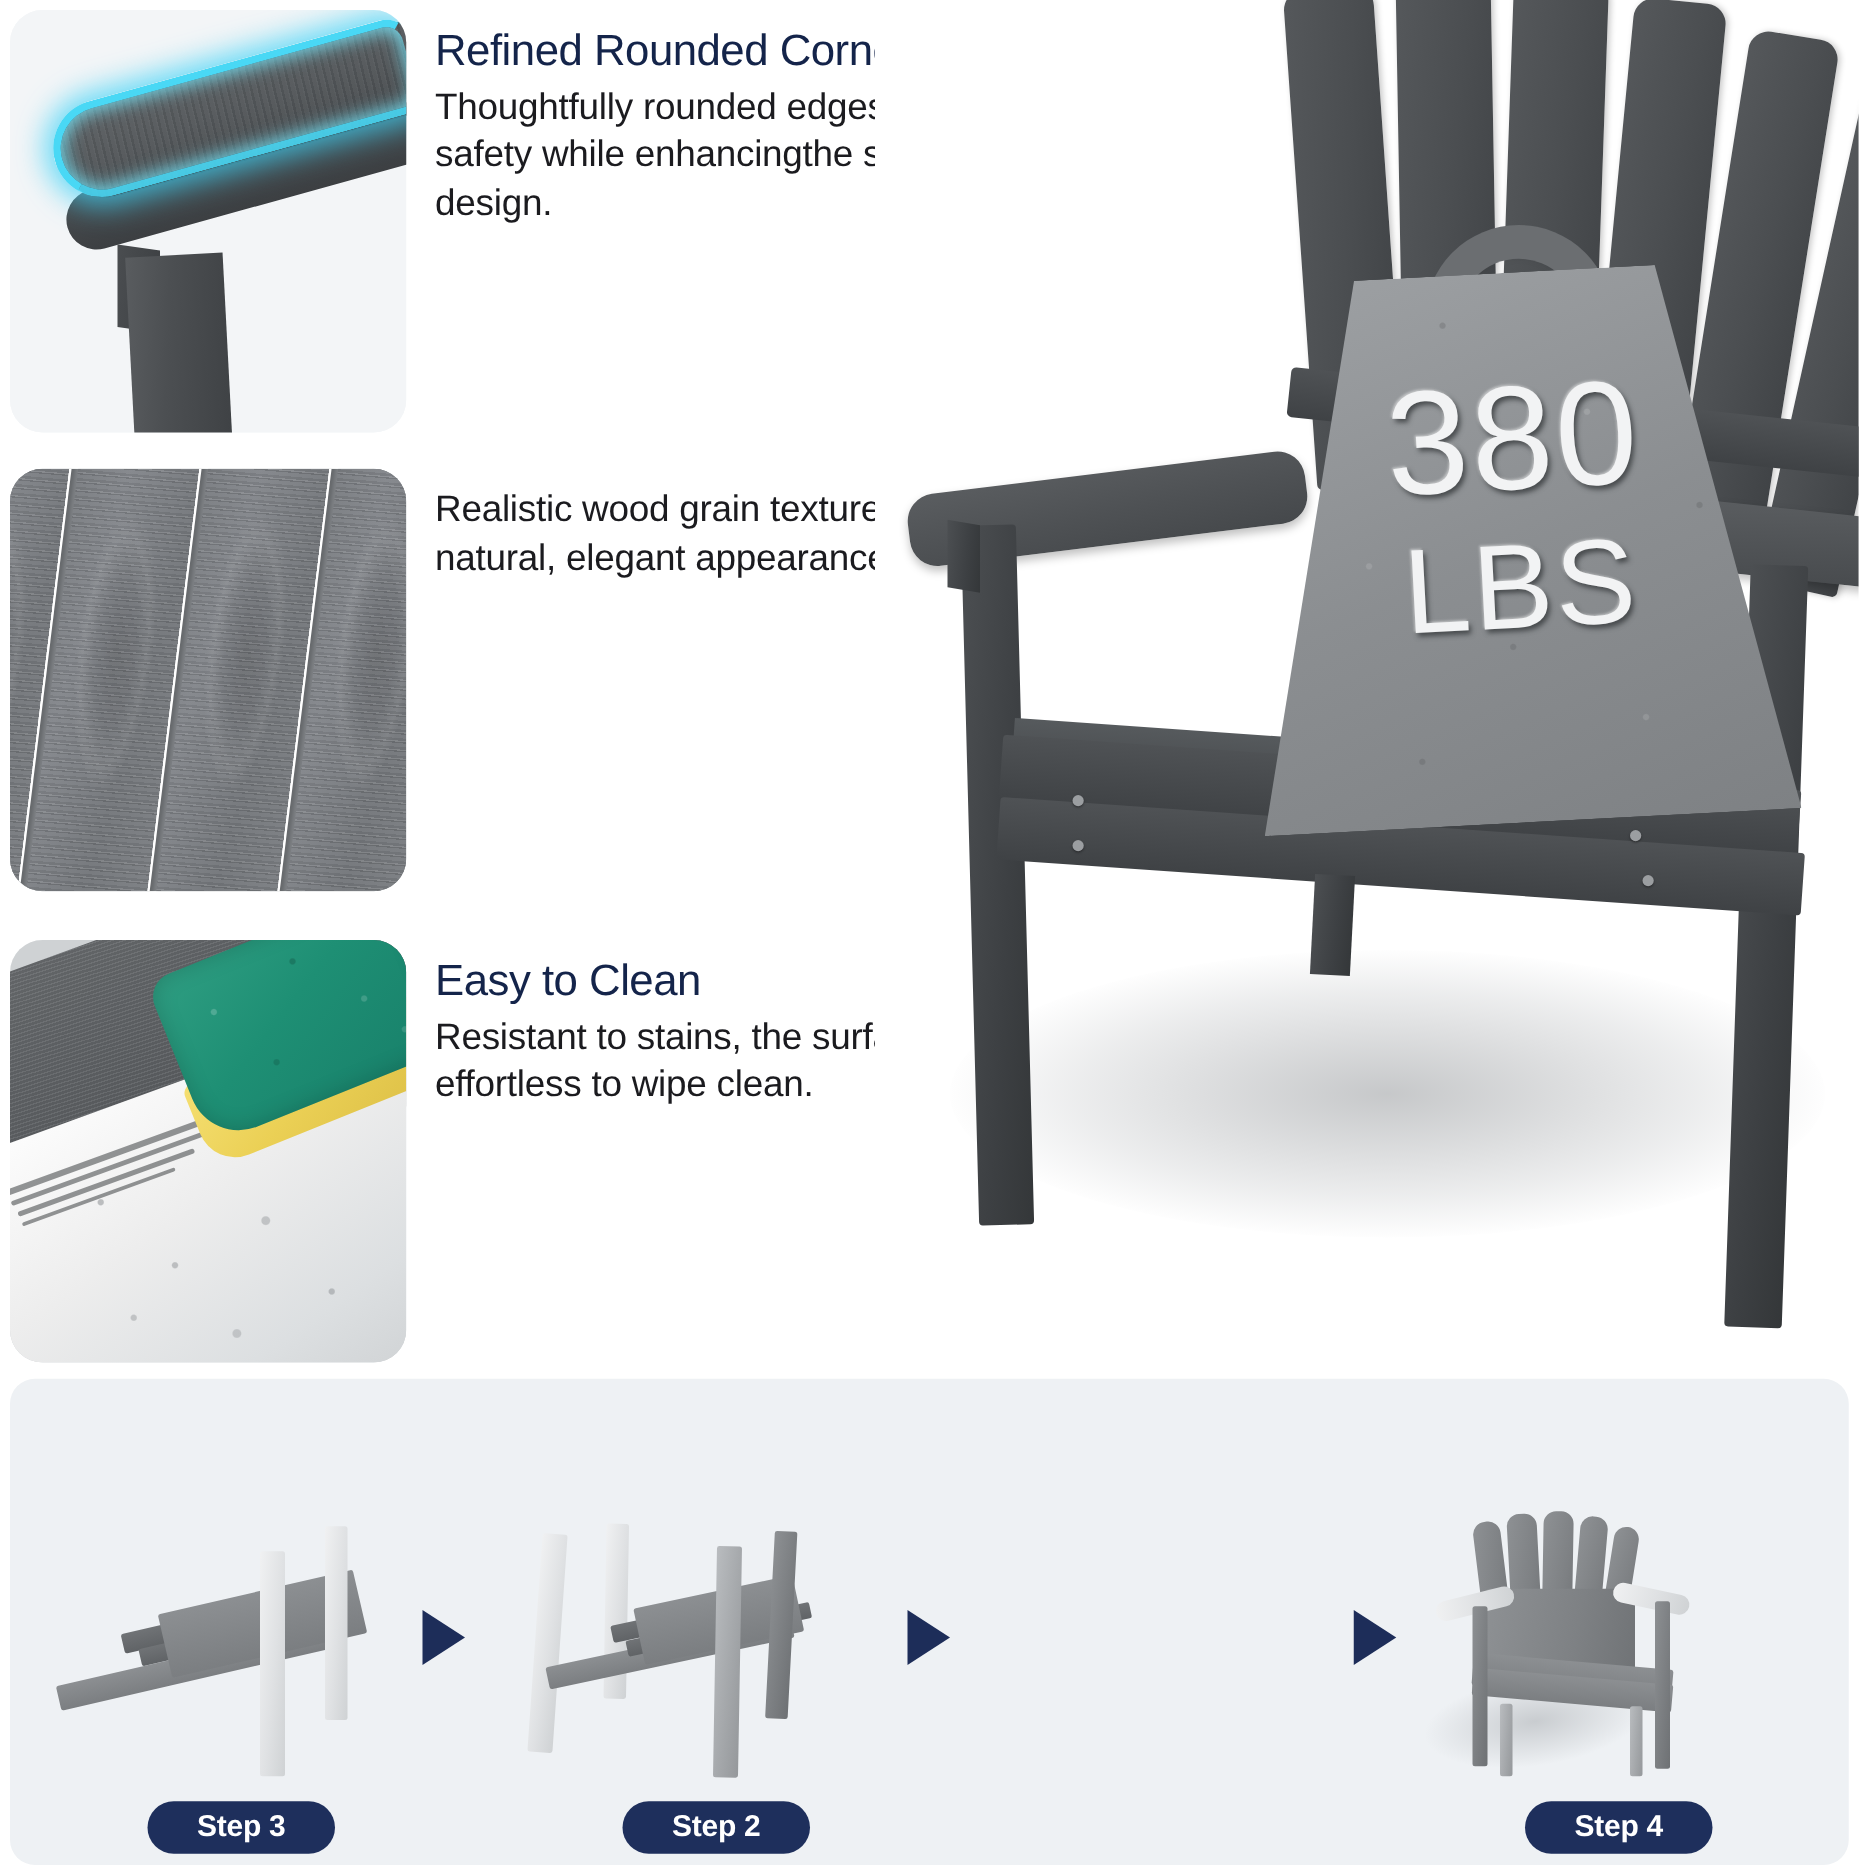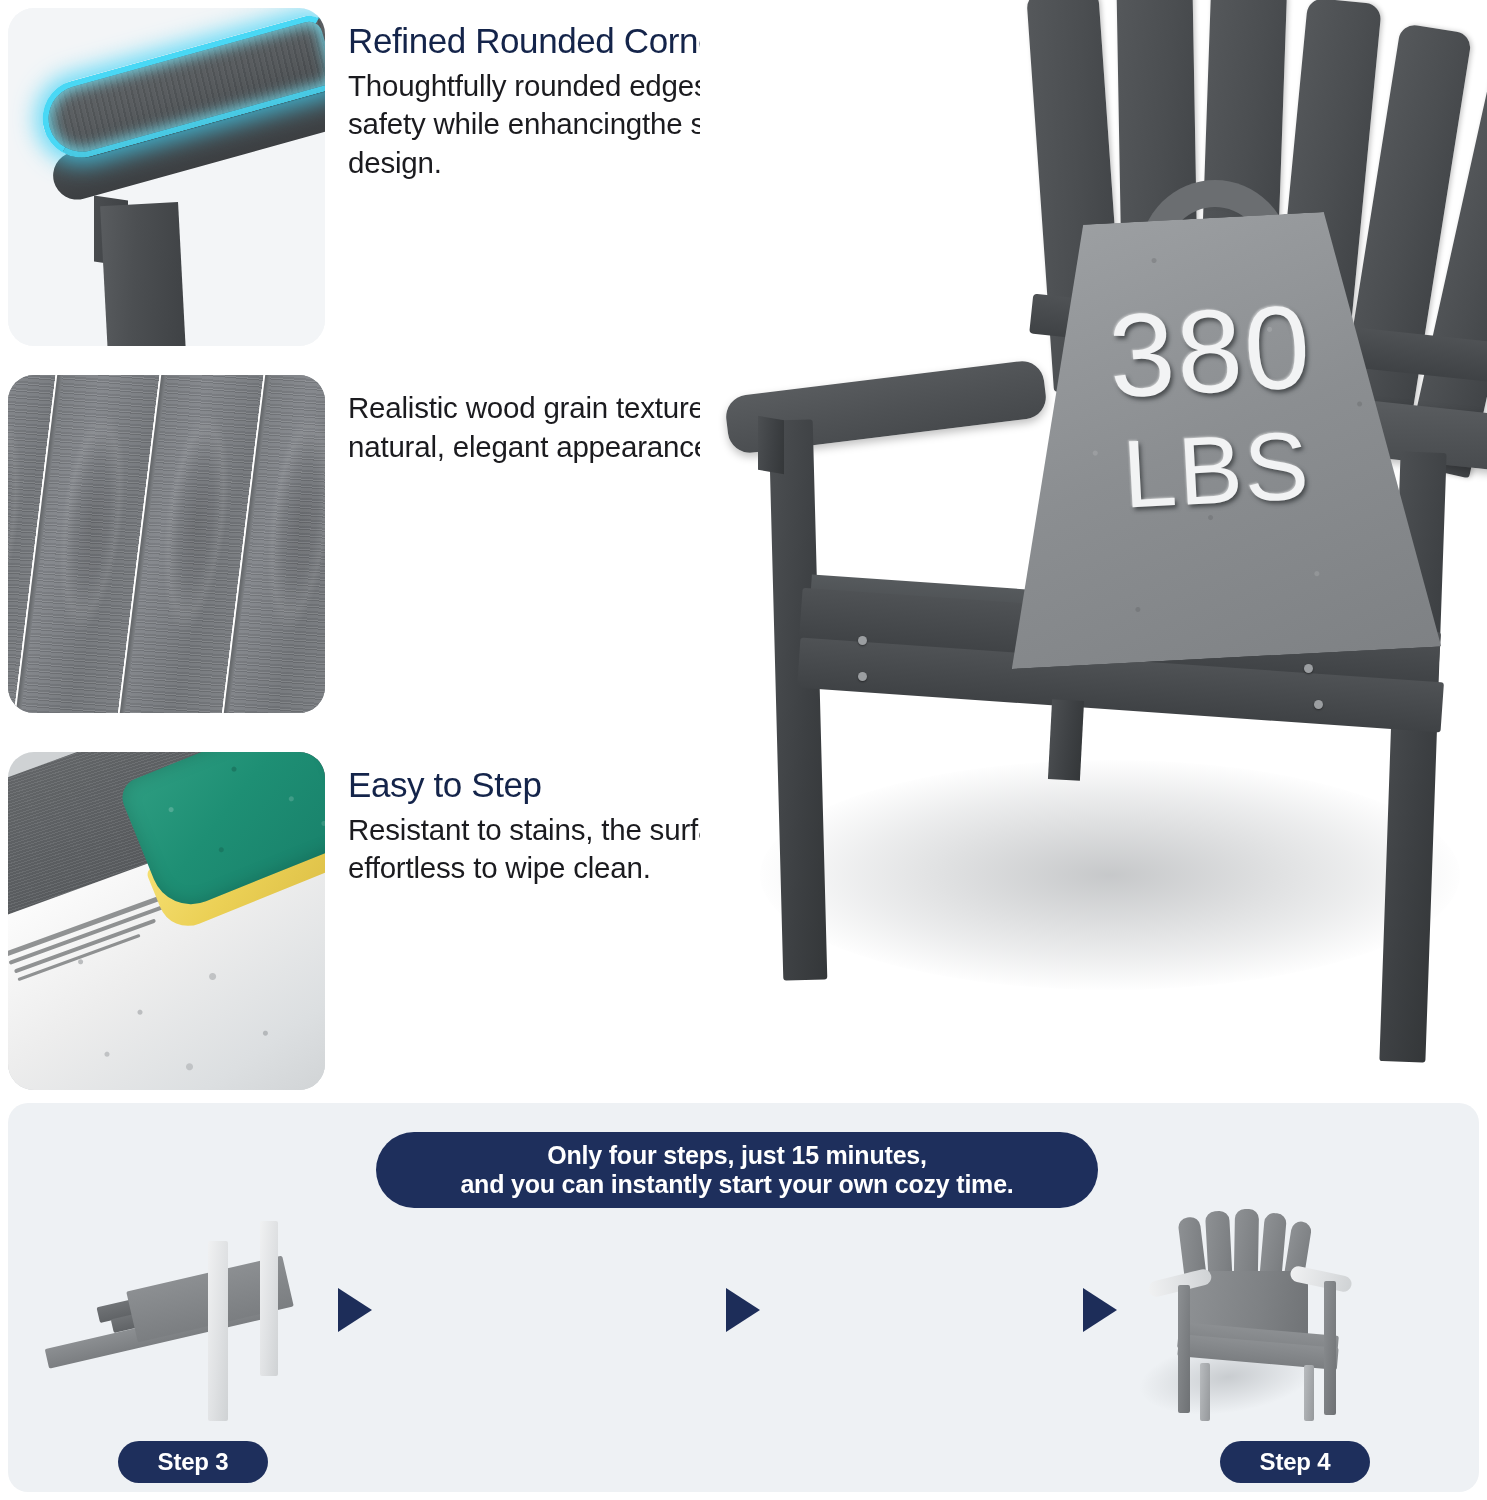--- a/index.html
+++ b/index.html
@@ -394,21 +394,21 @@
         <div class="clean-streak" style="left:-10px; top:168px; width:190px; height:5px;"></div>
         <div class="clean-streak" style="left:-4px; top:180px; width:170px; height:4px;"></div>
         <div class="clean-streak" style="left:2px;  top:192px; width:150px; height:4px;"></div>
         <div class="clean-streak" style="left:6px;  top:204px; width:130px; height:3px;"></div>
         <div class="clean-bubbles"></div>
         <div class="sponge-yellow"></div>
         <div class="sponge-green"></div>
       </div>
     </div>
     <div class="feature-text">
-      <div class="feature-title">Easy to Step</div>
+      <div class="feature-title">Easy to Clean</div>
       <div class="feature-desc">Resistant to stains, the surface is effortless to wipe clean.</div>
     </div>
   </div>
 
   <div id="chair-photo">
 
     <div class="floor-shadow" style="left:60px; top:760px; width:700px; height:230px;"></div>
 
     <div class="cp back-slat wood" style="left:340px; top:-10px; width:72px; height:400px; transform:rotate(-4deg);"></div>
     <div class="cp back-slat wood" style="left:420px; top:-18px; width:76px; height:410px; transform:rotate(-1deg);"></div>
@@ -445,38 +445,47 @@
         <div class="weight-label" id="weight-num">380</div>
         <div class="weight-label" id="weight-unit">LBS</div>
       </div>
     </div>
 
   </div>
 </div>
 
 <div id="bottom-panel">
 
-  <div id="steps-banner">
-    <div>Only four steps, just 15 minutes,</div>
-    <div>and you can instantly start your own cozy time.</div>
-  </div>
 
   <div class="step-col" id="step-col-0">
     <div class="step-art">
       <div class="sp seat-plank" style="left:14px; top:110px; width:230px; height:20px; transform:rotate(-13deg); border-radius:2px;"></div>
       <div class="sp seat-dark" style="left:66px; top:74px;  width:180px; height:16px; transform:rotate(-13deg); border-radius:2px;"></div>
       <div class="sp seat-dark" style="left:80px; top:86px;  width:180px; height:14px; transform:rotate(-13deg); border-radius:2px;"></div>
       <div class="sp seat-plank" style="left:100px; top:60px; width:160px; height:52px; transform:rotate(-13deg); border-radius:2px;"></div>
       <div class="sp post-light" style="left:178px; top:28px; width:20px; height:180px;"></div>
       <div class="sp post-light" style="left:230px; top:8px;  width:18px; height:155px;"></div>
     </div>
     <div class="step-badge">Step 3</div>
   </div>
   <div class="step-arrow" id="arrow-0"></div>
 
+  <div class="step-col" id="step-col-1">
+    <div class="step-art">
+      <div class="sp post-light" style="left:28px;  top:14px; width:20px; height:175px; transform:rotate(4deg);"></div>
+      <div class="sp post-light" style="left:84px;  top:6px;  width:18px; height:140px; transform:rotate(1deg);"></div>
+      <div class="sp seat-plank" style="left:36px; top:100px; width:200px; height:18px; transform:rotate(-12deg); border-radius:2px;"></div>
+      <div class="sp seat-dark" style="left:88px; top:72px;  width:150px; height:14px; transform:rotate(-12deg); border-radius:2px;"></div>
+      <div class="sp seat-dark" style="left:100px; top:84px; width:150px; height:13px; transform:rotate(-12deg); border-radius:2px;"></div>
+      <div class="sp seat-plank" style="left:110px; top:60px; width:130px; height:46px; transform:rotate(-12deg); border-radius:2px;"></div>
+      <div class="sp post-mid" style="left:172px; top:24px; width:20px; height:185px; transform:rotate(1deg);"></div>
+      <div class="sp post-dark" style="left:216px; top:12px; width:18px; height:150px; transform:rotate(3deg);"></div>
+    </div>
+    <div class="step-badge">Step 2</div>
+  </div>
   <div class="step-arrow" id="arrow-1"></div>
 
   <div class="step-arrow" id="arrow-2"></div>
 
   <div class="step-col" id="step-col-3">
     <div class="step-art">
       <div class="sp" style="left:10px; top:128px; width:180px; height:72px; background:radial-gradient(ellipse at center, rgba(170,174,178,.55) 0%, transparent 70%); transform:rotate(-8deg);"></div>
       <div class="sp back-grey" style="left:56px;  top:4px;  width:22px; height:110px; transform:rotate(-7deg);"></div>
       <div class="sp back-grey" style="left:80px;  top:-2px; width:24px; height:116px; transform:rotate(-3deg);"></div>
       <div class="sp back-grey" style="left:106px; top:-4px; width:24px; height:118px; transform:rotate(1deg);"></div>

